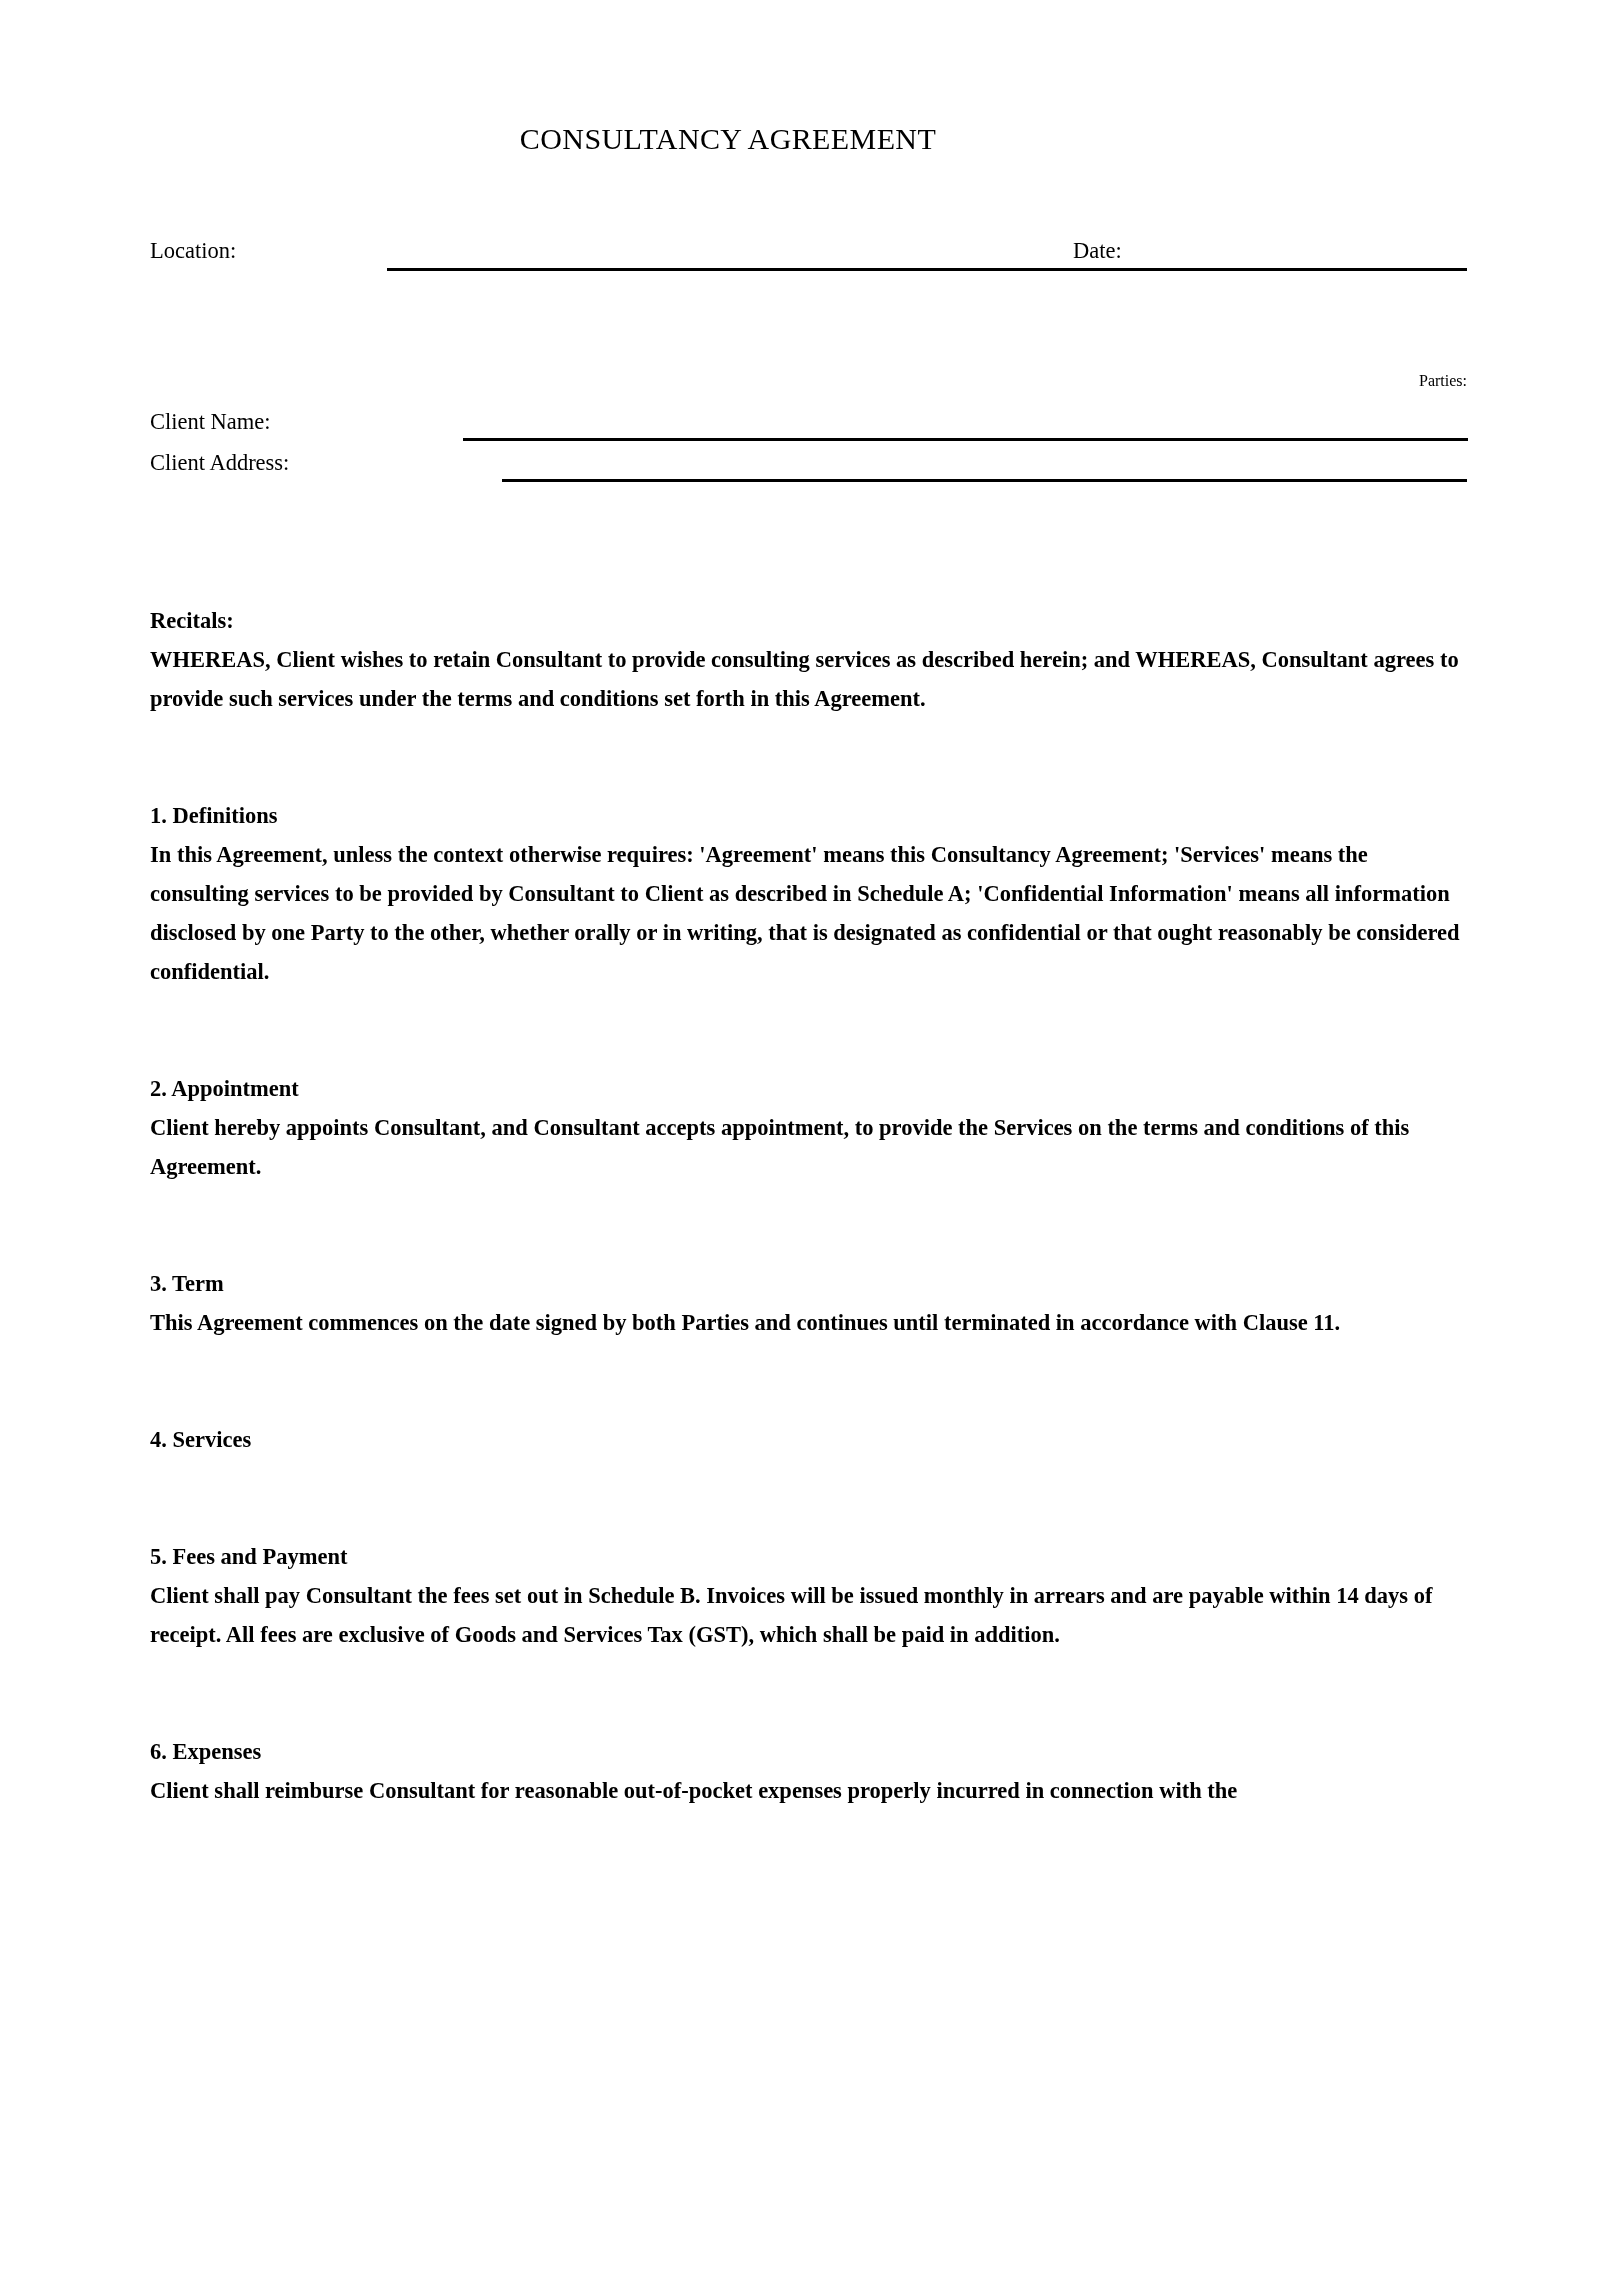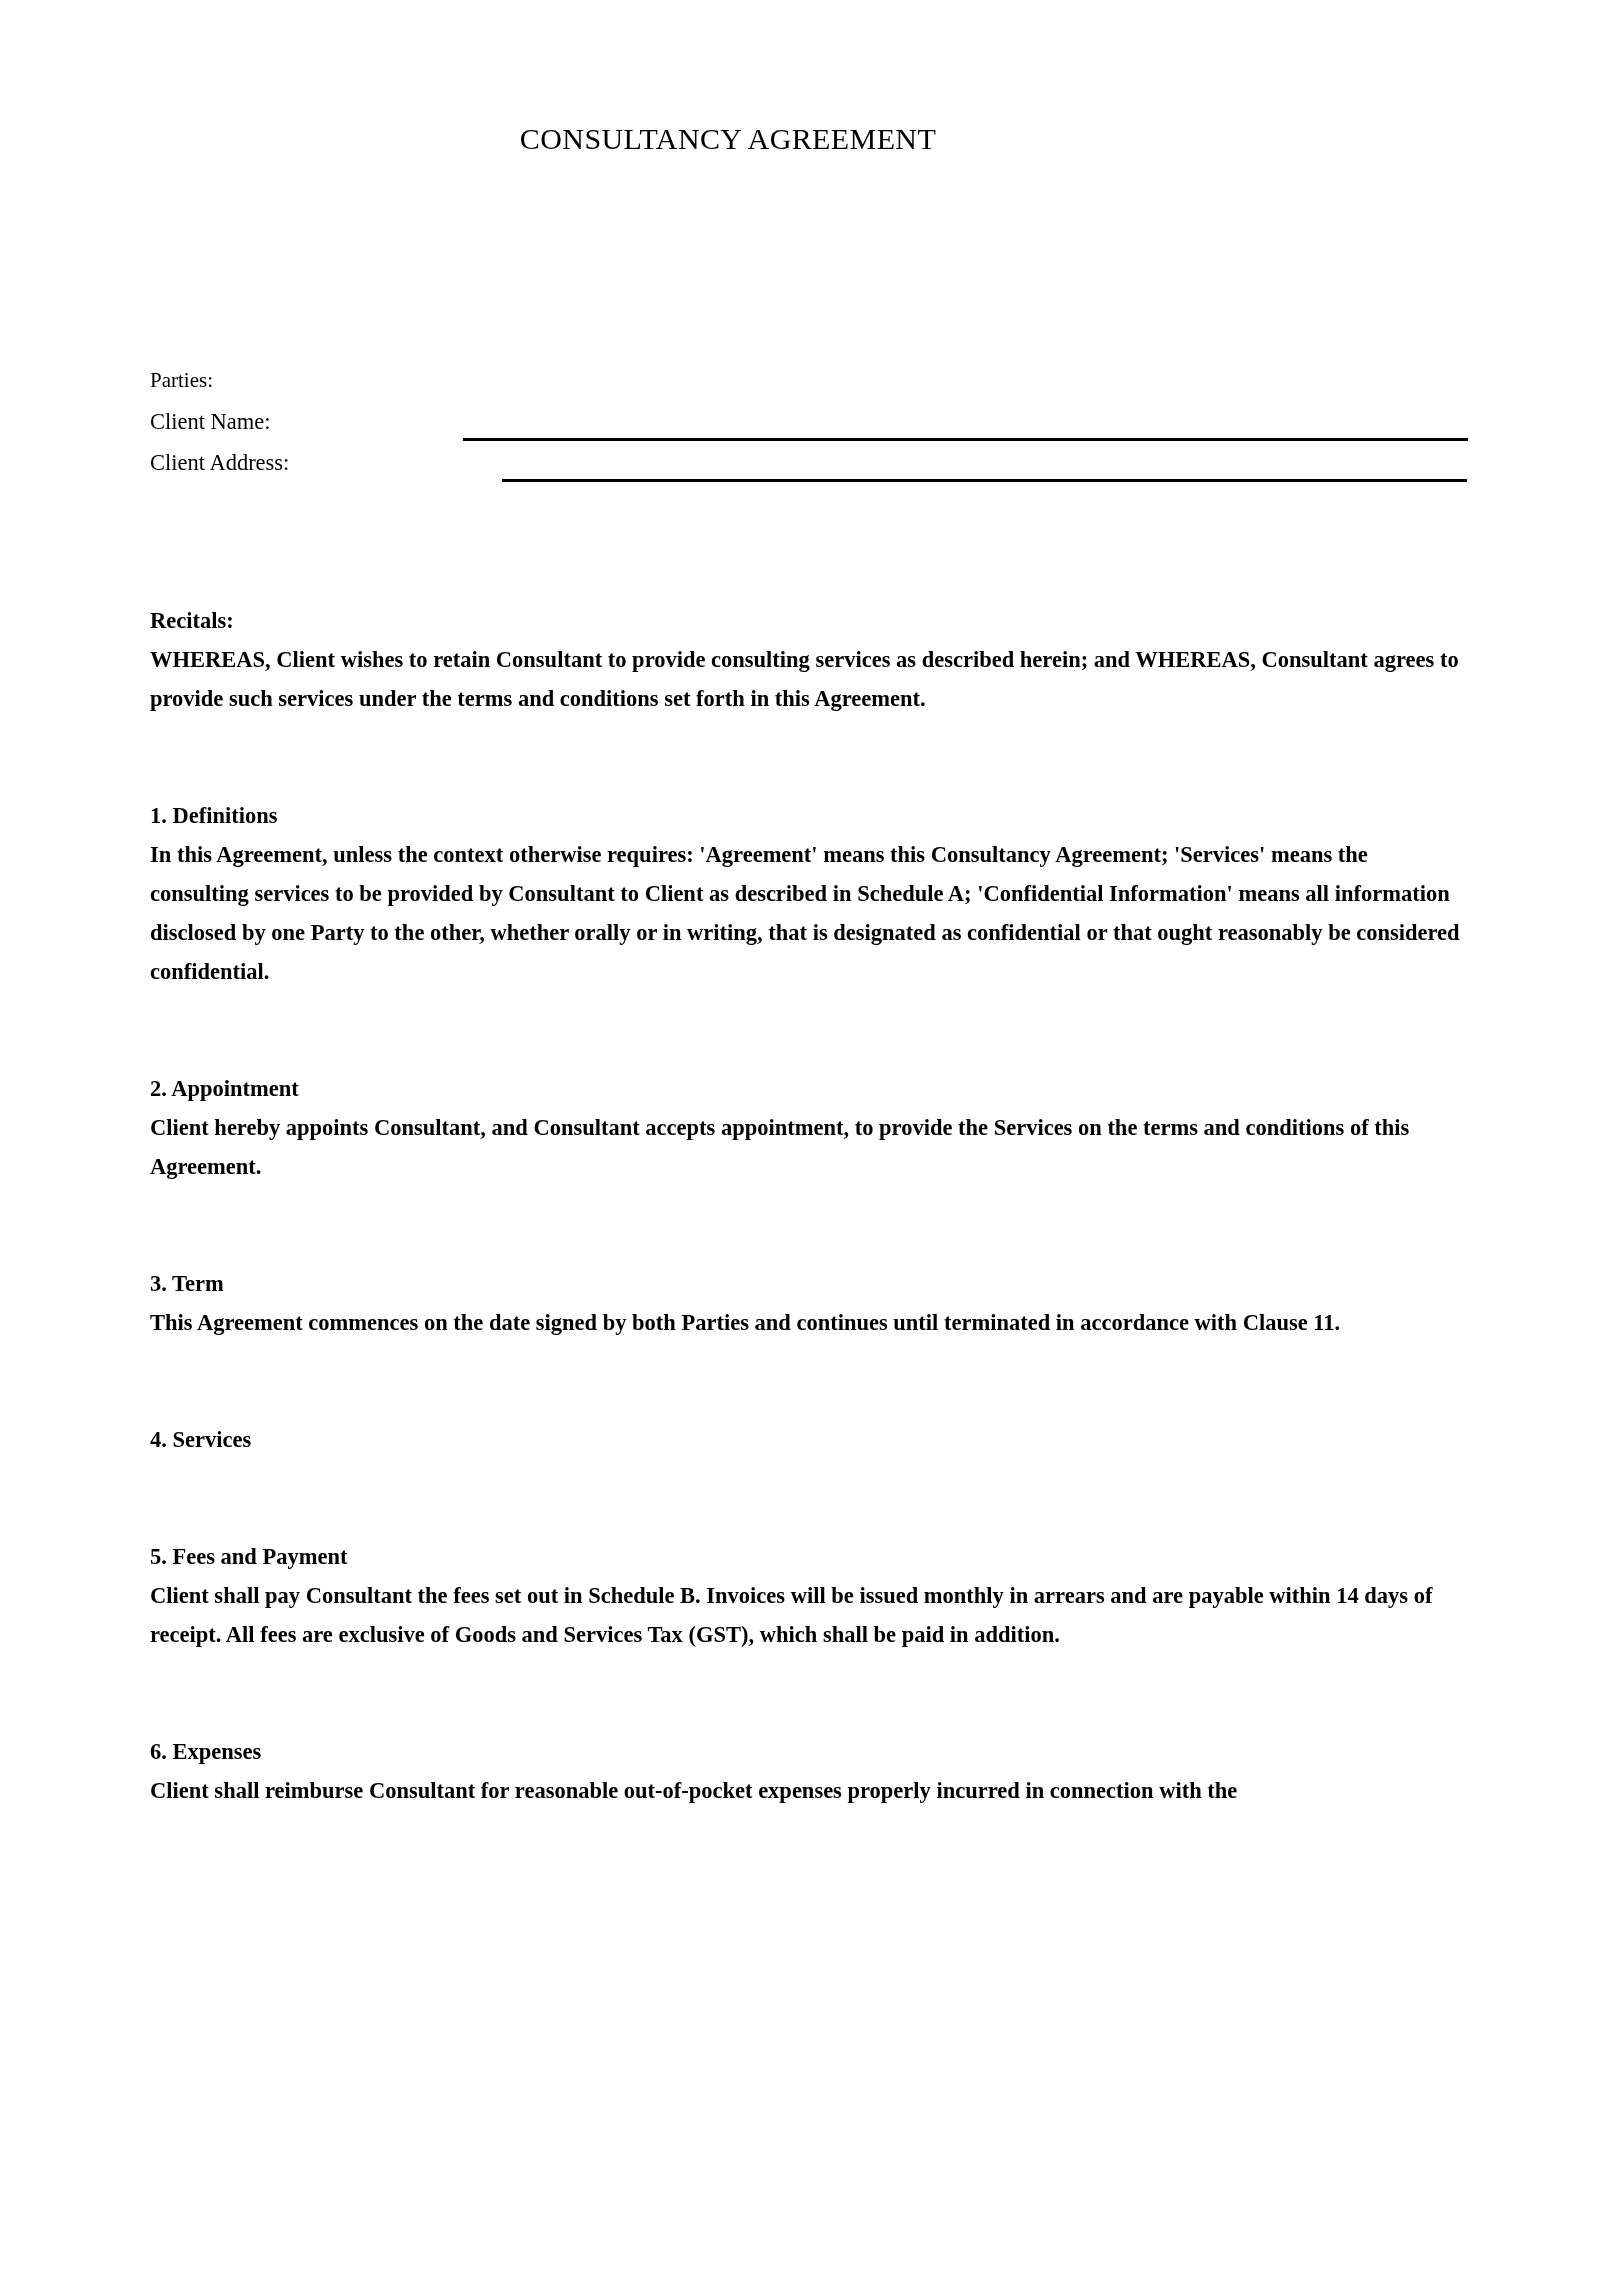--- a/index.html
+++ b/index.html
@@ -66,23 +66,24 @@
     z-index: 1;
   }
   
   .parties {
     position: absolute;
     top: 365px;
     left: 150px;
     width: 1317px;
   }
   .parties-heading {
-    font-size: 21px;
+    font-size: 16px;
     line-height: 31px;
     margin-bottom: 9.8px;
+    text-align: right;
   }
   .party-row {
     position: relative;
     height: 31px;
     margin-bottom: 0;
   }
   .party-row .p-label {
     position: absolute;
     left: 0;
     top: 0;
@@ -135,20 +136,25 @@
   .sec { margin-top: 0; }
   .sec-gap { height: 78px; }
 </style>
 </head>
 <body>
 
 <div class="page">
 
   <div class="doc-title">CONSULTANCY AGREEMENT</div>
 
+  <div class="locdate">
+    <span class="label-location">Location:</span>
+    <span class="label-date">Date:</span>
+    <div class="rule"></div>
+  </div>
 
   <div class="parties">
     <div class="parties-heading">Parties:</div>
 
     <div class="party-row r1">
       <span class="p-label">Client Name:</span>
       <div class="p-rule"></div>
     </div>
 
     <div class="party-row r2">

